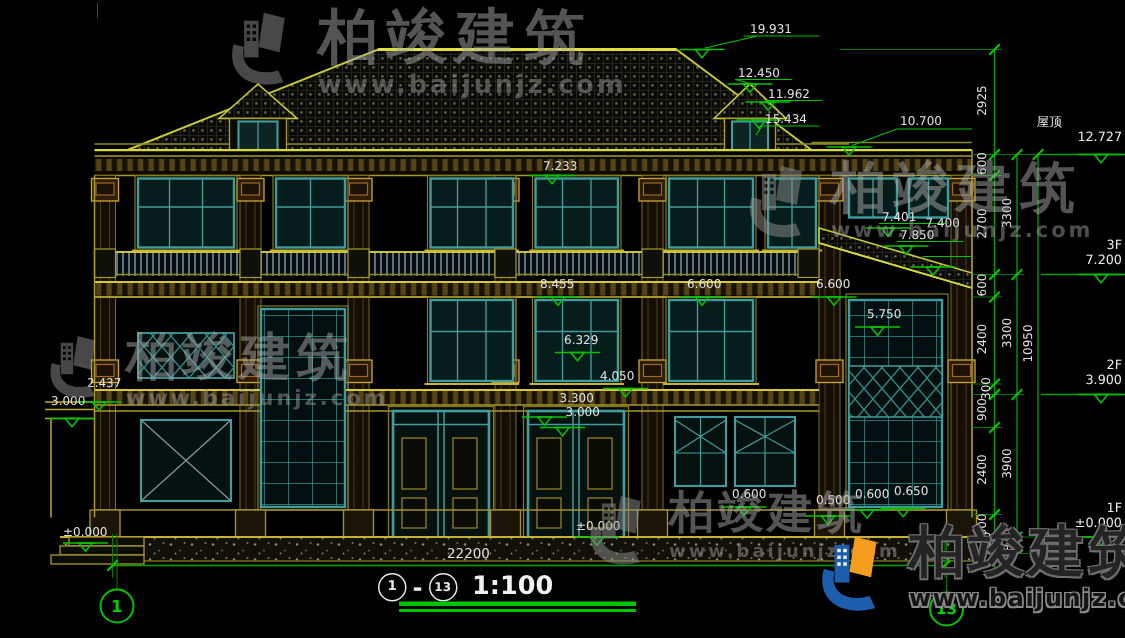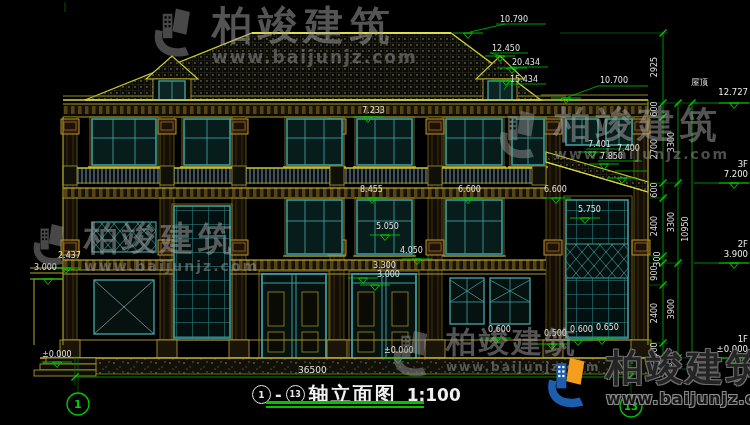--- a/index.html
+++ b/index.html
@@ -324,34 +324,34 @@
       <use href="#tk" transform="translate(678,358)"></use>
   <use href="#tk" transform="translate(692,103)"></use>
       <use href="#tk" transform="translate(692,369)"></use>
   <use href="#tk" transform="translate(75,377)"></use>
       <use href="#tk" transform="translate(630,377)"></use>
 
   <circle cx="78" cy="404" r="11" fill="none" stroke="#00c800" stroke-width="1.3"></circle>
   <circle cx="631" cy="406" r="11" fill="none" stroke="#00c800" stroke-width="1.3"></circle>
 </svg>
 
-<span class="d" style="left:500px;top:16px">10.790</span>
+<span class="d" style="left:500px;top:16px">19.931</span>
 <span class="d" style="left:492px;top:45px">12.450</span>
-<span class="d" style="left:512px;top:59px">20.434</span>
+<span class="d" style="left:512px;top:59px">11.962</span>
 <span class="d" style="left:510px;top:76px">15.434</span>
 <span class="d" style="left:600px;top:77px">10.700</span>
 <span class="d" style="left:362px;top:107px">7.233</span>
 <span class="d" style="left:588px;top:141px">7.401</span>
 <span class="d" style="left:600px;top:153px">7.850</span>
 <span class="d" style="left:617px;top:145px">7.400</span>
 <span class="d" style="left:360px;top:186px">8.455</span>
 <span class="d" style="left:458px;top:186px">6.600</span>
 <span class="d" style="left:544px;top:186px">6.600</span>
 <span class="d" style="left:578px;top:206px">5.750</span>
-<span class="d" style="left:376px;top:223px">5.050</span>
+<span class="d" style="left:376px;top:223px">6.329</span>
 <span class="d" style="left:400px;top:247px">4.050</span>
 <span class="d" style="left:373px;top:262px">3.300</span>
 <span class="d" style="left:377px;top:271px">3.000</span>
 <span class="d" style="left:58px;top:252px">2.437</span>
 <span class="d" style="left:34px;top:264px">3.000</span>
 <span class="d" style="left:488px;top:326px">0.600</span>
 <span class="d" style="left:544px;top:330px">0.500</span>
 <span class="d" style="left:570px;top:326px">0.600</span>
 <span class="d" style="left:596px;top:324px">0.650</span>
 <span class="d" style="left:384px;top:347px">±0.000</span>
@@ -375,29 +375,28 @@
 
 <span class="fl" style="left:662px;top:78px">屋顶</span>
 <span class="fl" style="left:702px;top:88px">12.727</span>
 <span class="fl" style="left:702px;top:160px">3F</span>
 <span class="fl" style="left:702px;top:170px">7.200</span>
 <span class="fl" style="left:702px;top:240px">2F</span>
 <span class="fl" style="left:702px;top:250px">3.900</span>
 <span class="fl" style="left:702px;top:335px">1F</span>
 <span class="fl" style="left:702px;top:345px">±0.000</span>
 
-<span class="d big" style="left:298px;top:366px">36500</span>
+<span class="d big" style="left:298px;top:366px">22200</span>
 <span class="axnum" style="left:74px;top:398px;font-size:11px">1</span>
 <span class="axnum" style="left:624px;top:401px;font-size:10px">13</span>
 
 <div class="titleblock">
   <span class="circ">1</span>
   <span class="sep">-</span>
   <span class="circ" style="font-size:8px">13</span>
-  <span class="ttl">轴立面图</span>
   <span class="scl">1:100</span>
 </div>
 <div class="uline" style="left:266px;top:401px;width:158px;height:3px"></div>
 <div class="uline" style="left:266px;top:406px;width:158px;height:2px"></div>
 
 <svg width="0" height="0" style="position:absolute">
   <defs>
     <g id="bjlogo">
       <rect x="16" y="10" width="11" height="28" fill="currentColor"></rect>
       <path d="M31 4 L47 8 L43 34 L27 30 Z" fill="currentColor"></path>

